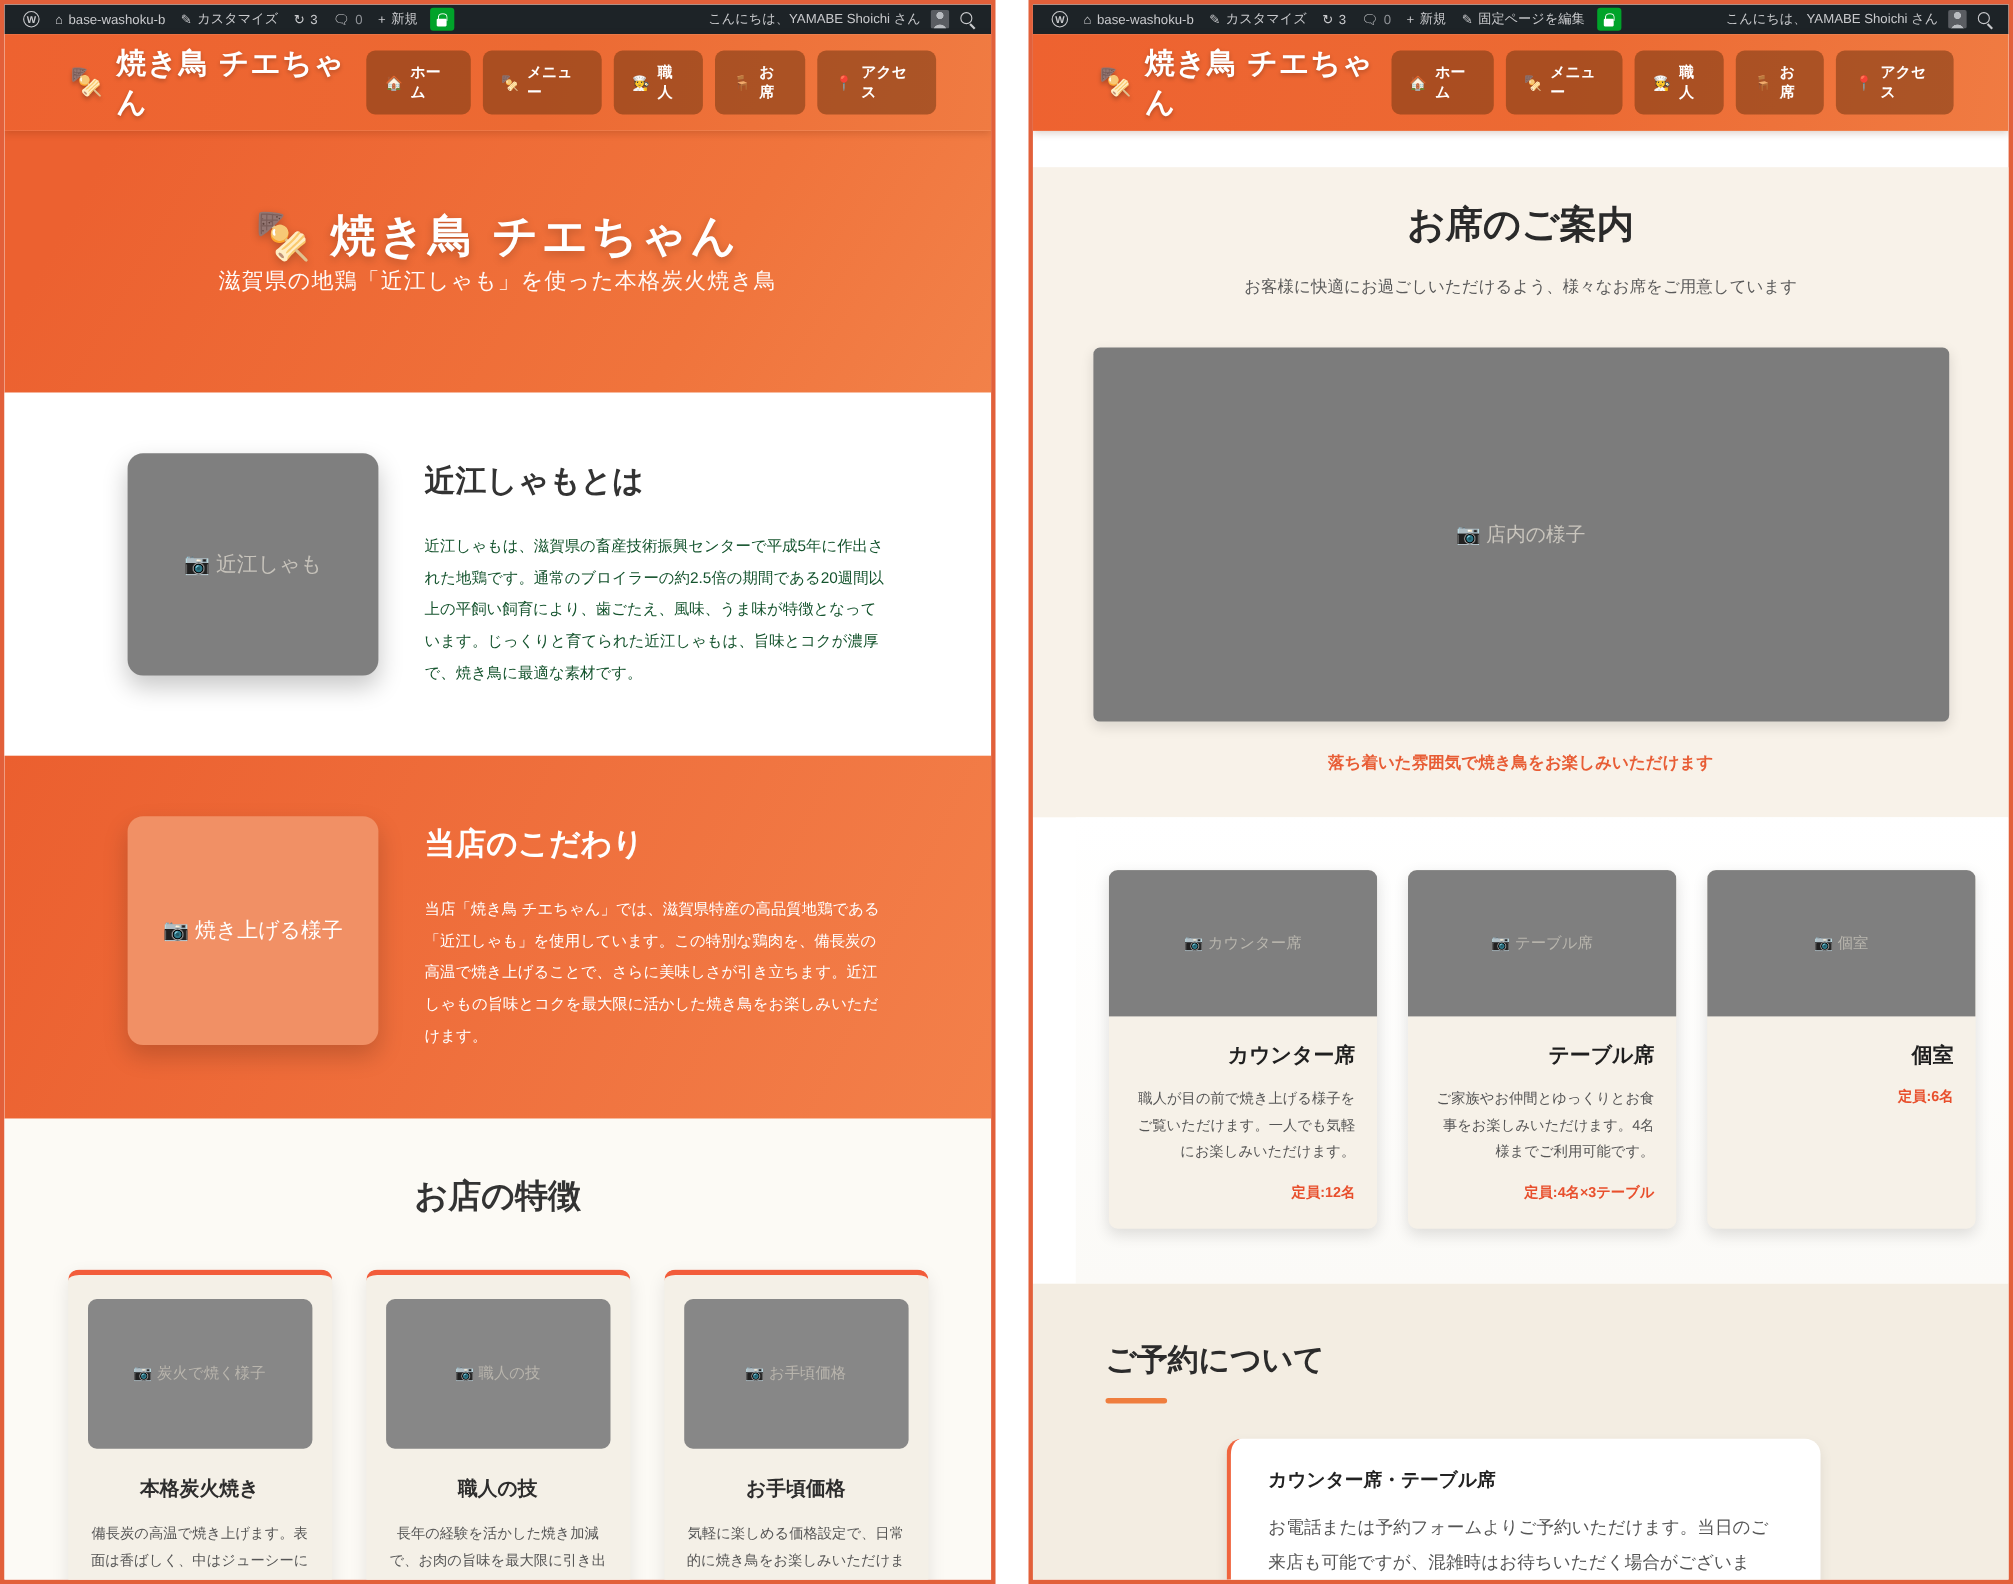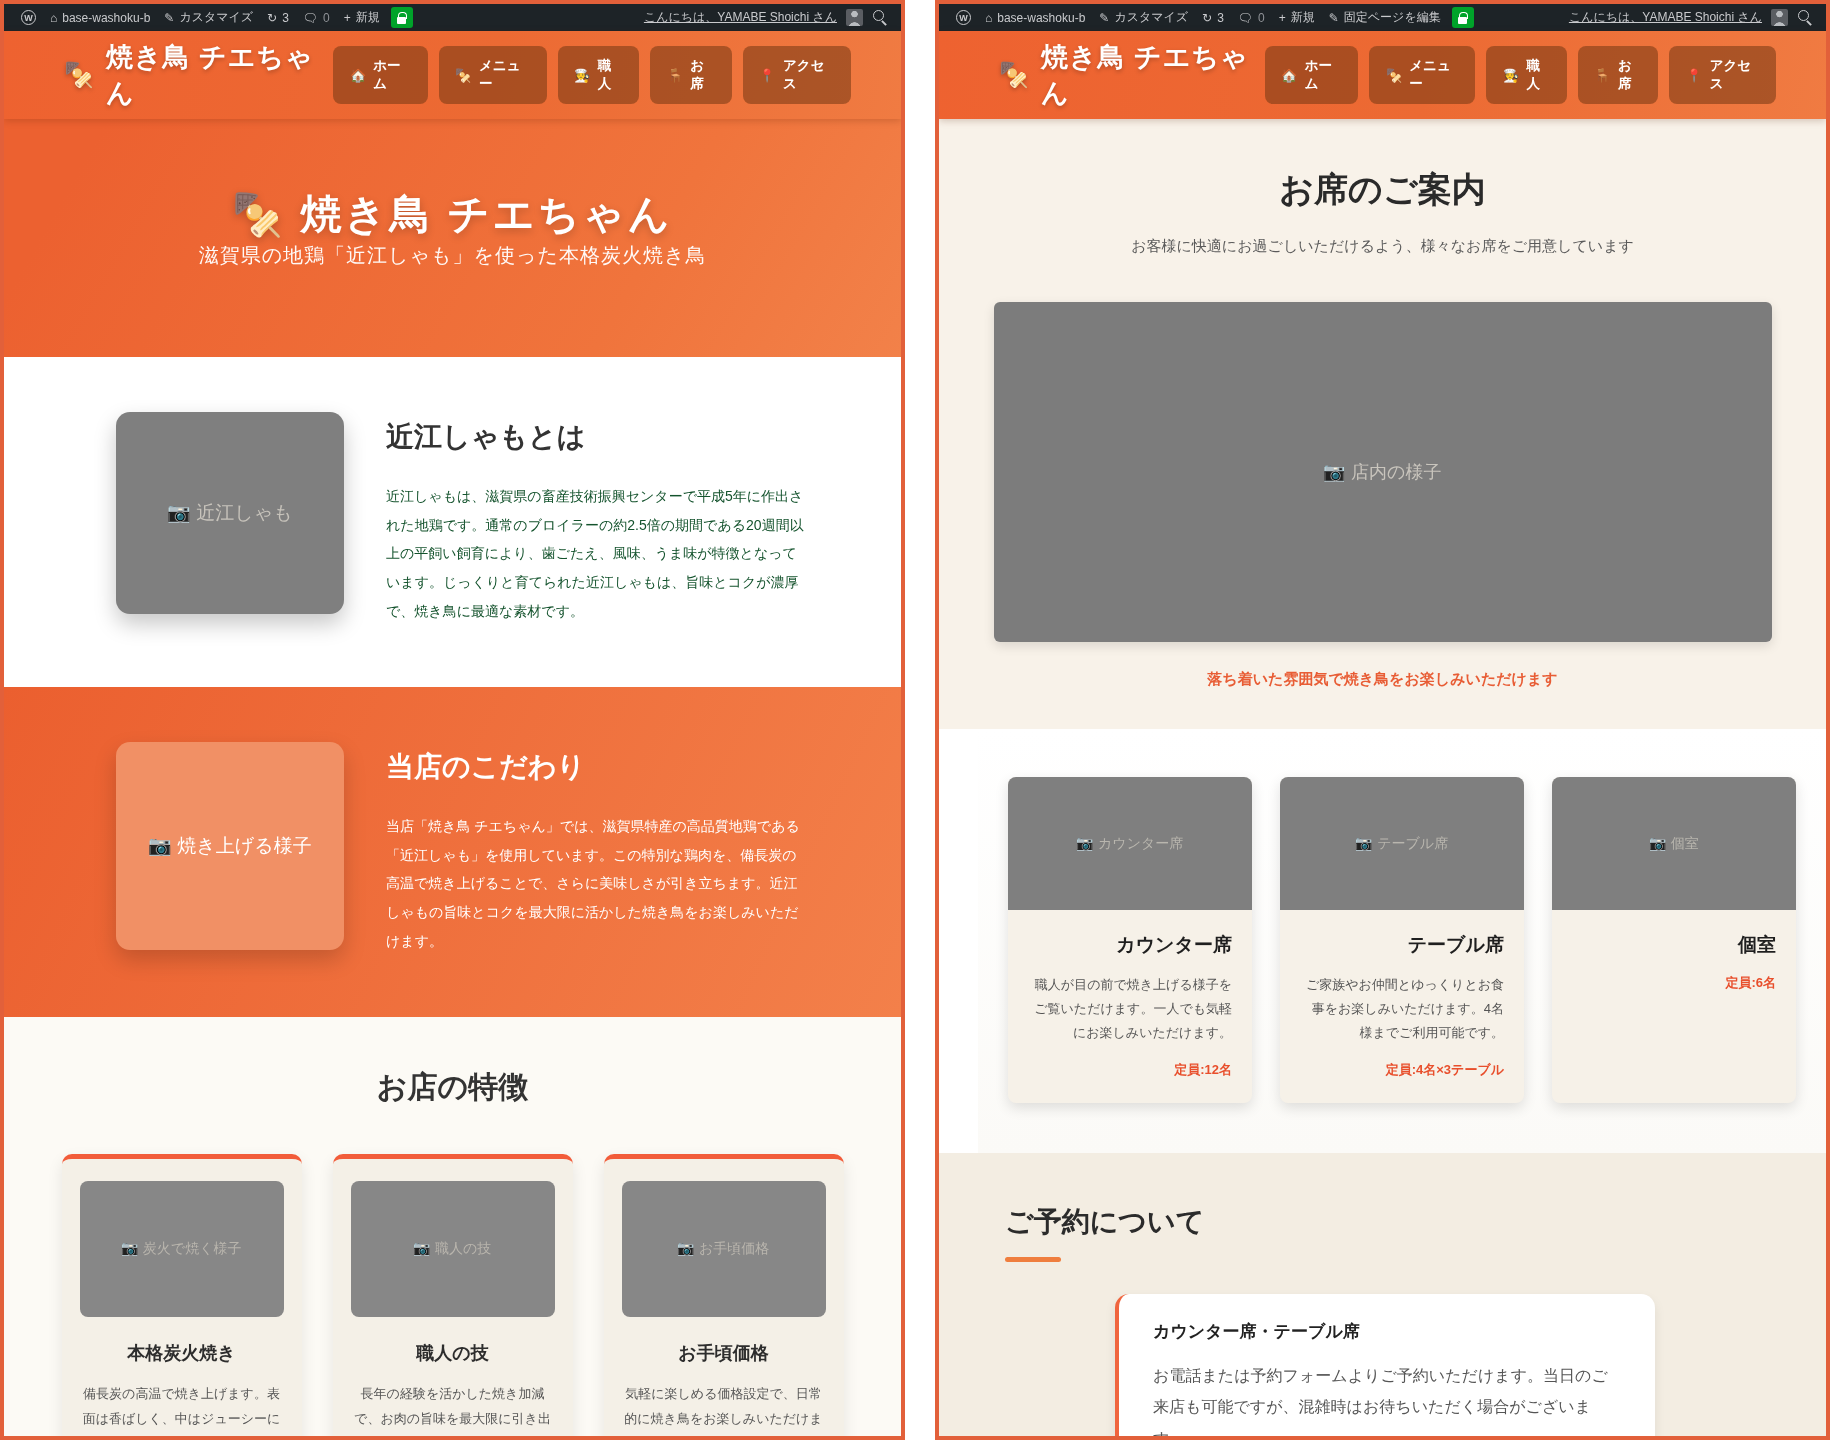--- a/index.html
+++ b/index.html
@@ -8,21 +8,21 @@
 
   .panel { position:absolute; top:0; height:1440px; border:4px solid #e2603a; overflow:hidden;
            display:flex; flex-direction:column; background:#fff; }
   .panel.left  { left:0;    width:905px; }
   .panel.right { left:935px; width:895px; }
 
   
   .adminbar { height:27px; background:#1d2327; color:#c9cacd; display:flex; align-items:center;
               padding:0 10px; font-size:12px; flex:none; }
   .ab-item { display:flex; align-items:center; gap:5px; padding:0 7px; height:100%; white-space:nowrap; }
-  .ab-right { margin-left:auto; display:flex; align-items:flex-start; gap:9px; padding-right:4px;text-decoration:underline; }
+  .ab-right { margin-left:auto; display:flex; align-items:center; gap:9px; padding-right:4px; }
   .wp-circle { width:15px; height:15px; border:1.5px solid #c9cacd; border-radius:50%;
                display:flex; align-items:center; justify-content:center; font-size:9px; font-weight:bold; }
   .glyph { font-size:12px; line-height:1; }
   .count-dim { color:#8e9196; }
   .lock-badge { width:22px; height:21px; background:#00a32a; border-radius:3px; display:flex;
                 align-items:center; justify-content:center; margin-left:4px; }
   .lock-shape { position:relative; width:9px; height:7px; background:#fff; border-radius:1px; margin-top:5px; }
   .lock-shape::before { content:""; position:absolute; left:1px; top:-5px; width:7px; height:6px;
                         border:1.6px solid #fff; border-bottom:none; border-radius:4px 4px 0 0; }
   .avatar { width:17px; height:17px; border-radius:2px; background:#5a5d62;
@@ -72,21 +72,21 @@
   .features h2 { font-size:30px; color:#333; }
   .fcards { display:flex; gap:31px; width:782px; margin:46px auto 0; align-items:stretch; }
   .fcard { flex:1; background:#f4f0e7; border-radius:10px; border-top:5px solid #f25c3a;
            box-shadow:0 6px 16px rgba(0,0,0,.09); padding:22px 18px; }
   .fcard-img { height:136px; background:#878787; border-radius:8px; color:#b9b5ad; font-size:14px;
                display:flex; align-items:center; justify-content:center; }
   .fcard h3 { font-size:18px; color:#2d2d2d; margin-top:24px; }
   .fcard p { font-size:13px; color:#555; line-height:1.95; margin-top:16px; }
 
   
-  .rp-main { background:#f8f2e9; flex:none; text-align:center; padding-top:48px; }
+  .rp-main { background:#f8f2e9; flex:none; text-align:center; padding-top:29px;margin-top:33px; }
   .rp-title { font-size:34px; font-weight:800; color:#2a2a2a; }
   .rp-sub { margin-top:24px; font-size:15px; color:#5a5a5a; }
   .rp-photo { width:778px; height:340px; margin:46px auto 0; background:#7c7c7c; border-radius:6px;
               display:flex; align-items:center; justify-content:center; color:#c9c5bd; font-size:18px;
               box-shadow:0 4px 12px rgba(0,0,0,.12); }
   .rp-caption { margin:28px 0 40px; font-size:15px; font-weight:700; color:#e85d35; }
 
   .seats { background:linear-gradient(#ffffff,#fbfaf7); padding:48px 0 50px; flex:none;margin-left:39px; }
   .seats-row { width:788px; margin:0 auto; display:flex; gap:28px; align-items:stretch; }
   .scard { flex:1; border-radius:8px; overflow:hidden; box-shadow:0 5px 14px rgba(0,0,0,.12);

